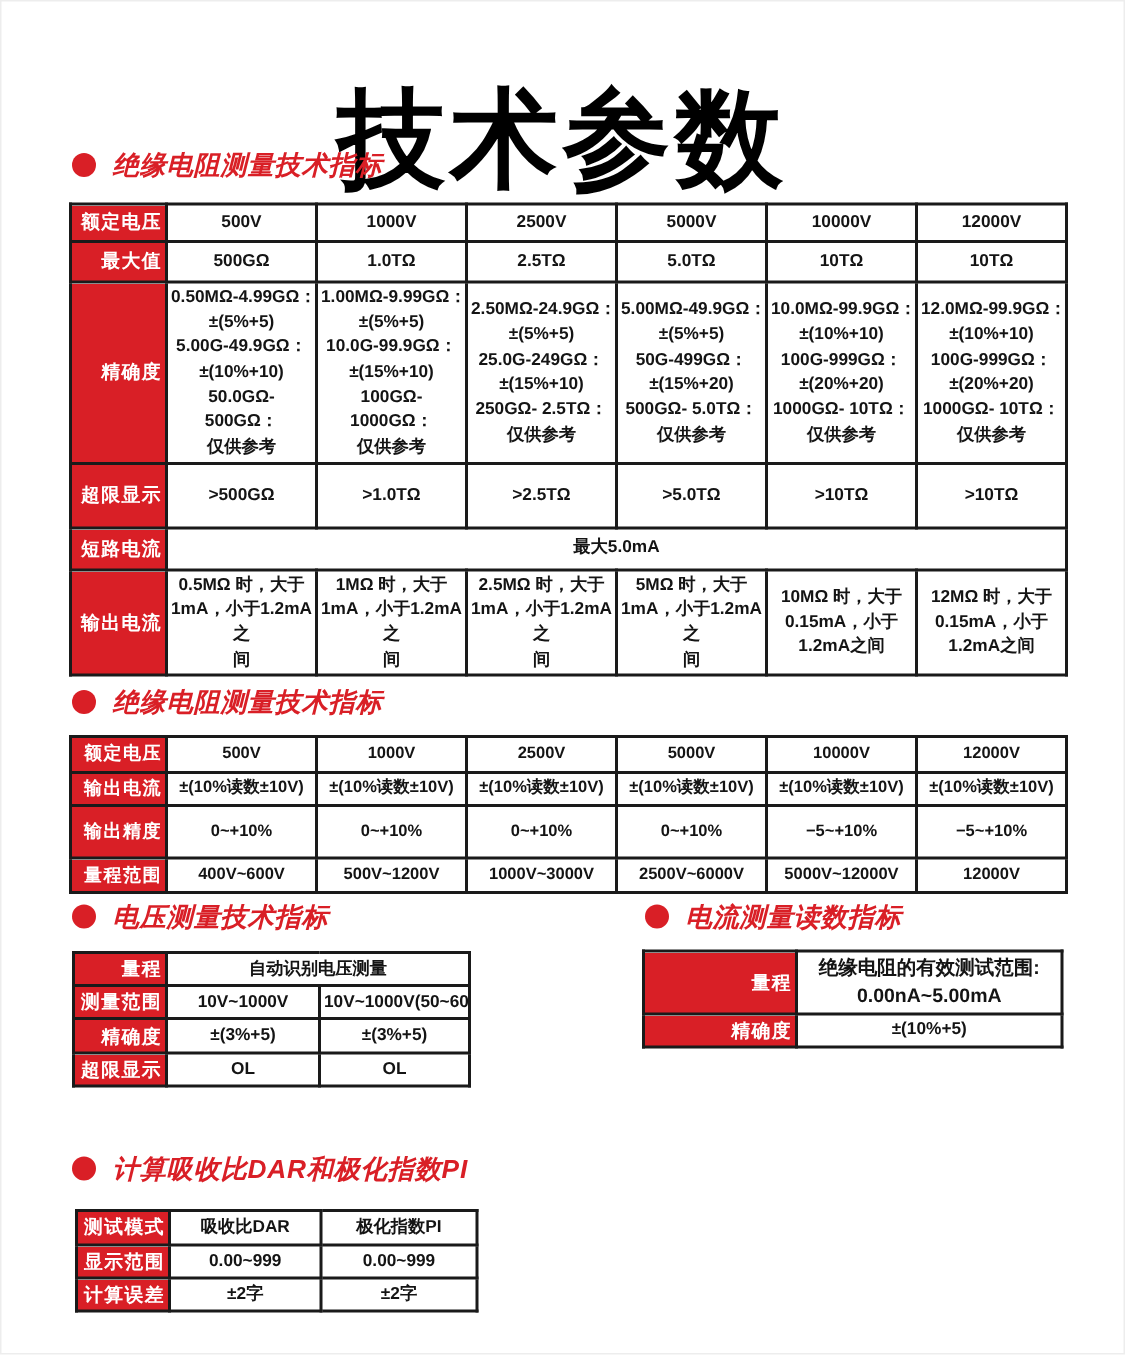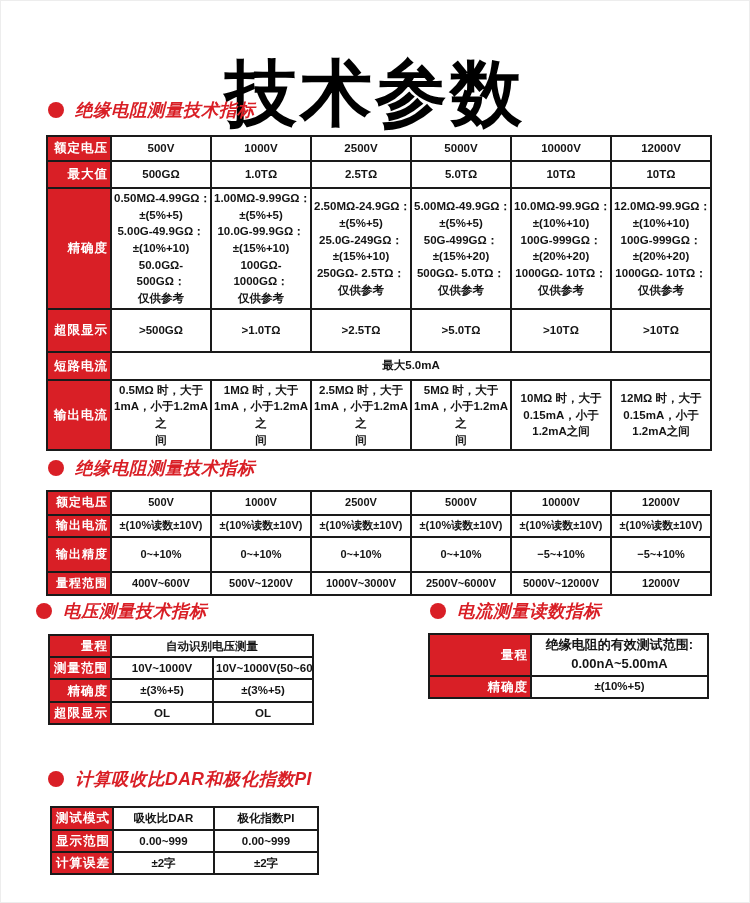--- a/index.html
+++ b/index.html
@@ -234,21 +234,21 @@
     <td>400V~600V</td>
     <td>500V~1200V</td>
     <td>1000V~3000V</td>
     <td>2500V~6000V</td>
     <td>5000V~12000V</td>
     <td>12000V</td>
   </tr>
 </tbody>
   </table>
 
-<div class="abs sec" style="left:36px;top:600px;">
+<div class="abs sec" style="left:48px;top:600px;">
   <span class="bullet"></span>
   <span class="sec-label">电压测量技术指标</span>
 </div>
 
 <table class="abs t3" style="left:48px;top:634px;width:264px;">
   <colgroup>
     <col style="width:62px">
       <col style="width:102px">
       <col style="width:100px">
   </colgroup>

